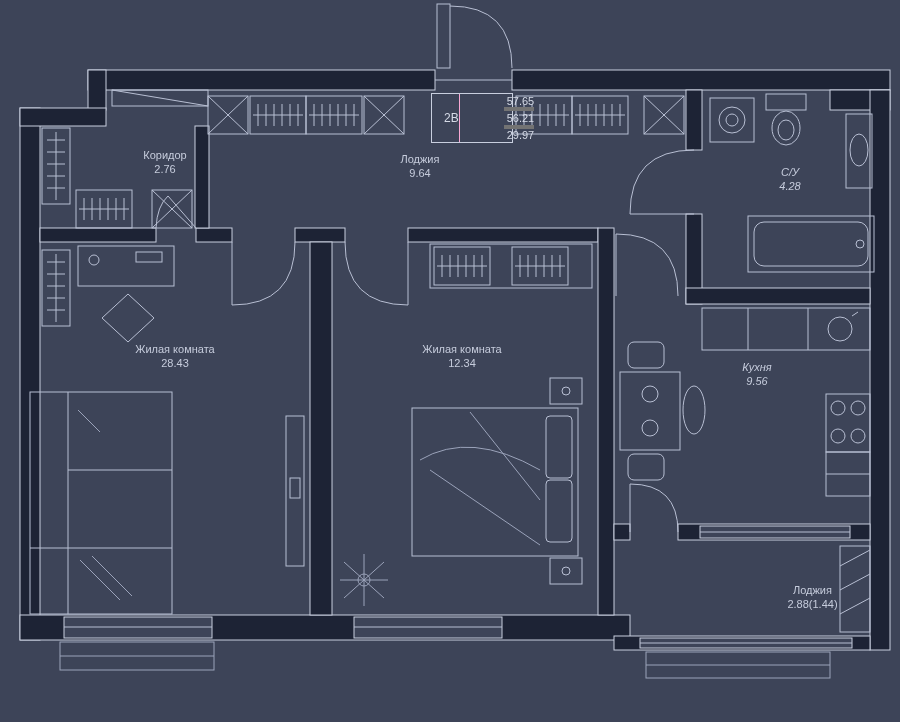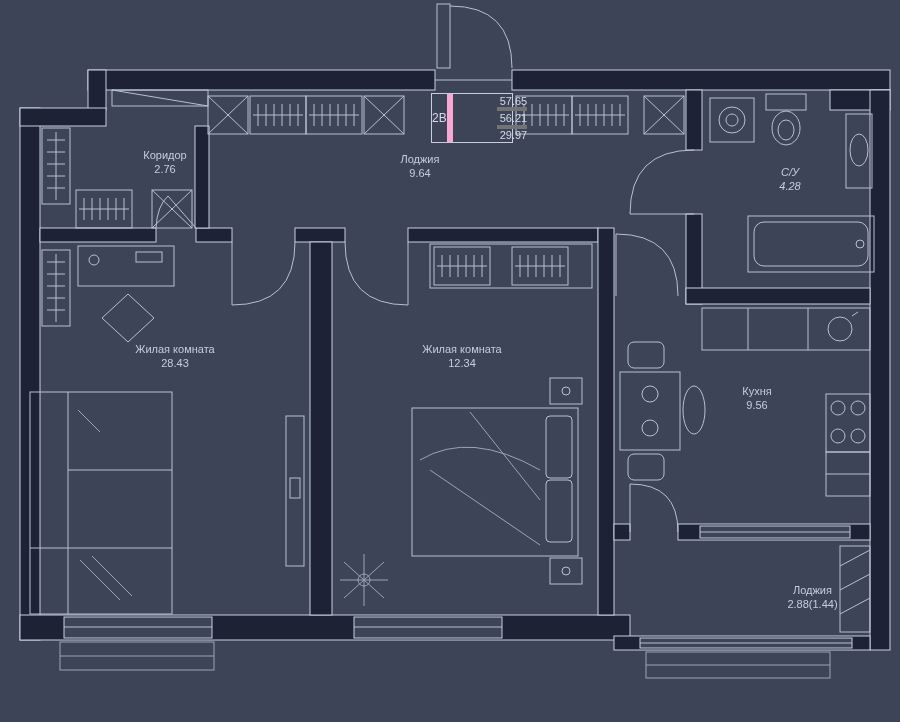--- a/index.html
+++ b/index.html
@@ -18,21 +18,21 @@
     text-align:center; pointer-events:none;
   }
   .room-label .area { display:block; }
   #stamp {
     position:absolute; left:431px; top:93px; width:82px; height:50px;
     border:1px solid #c9cfdf; display:flex; color:#d5dae6;
     background:#3d4458; box-sizing:border-box;
   }
   #stamp .type-cell {
     width:26px; display:flex; align-items:center; justify-content:center;
-    font-size:12px; border-right:6px solid #f9a8d4;
+    font-size:12px; border-right:1px solid #f9a8d4;margin-left:12px;
   }
   #stamp .nums { flex:1; display:flex; flex-direction:column;margin-left:44px; }
   #stamp .nums div {
     flex:1; font-size:11px; display:flex; align-items:center; padding-left:3px;
   }
   #stamp .nums div + div { border-top:4px solid #737373; }
 </style>
 </head>
 <body>
 
@@ -286,21 +286,21 @@
   <span class="area">4.28</span>
 </div>
 <div class="room-label" style="left:95px; top:342px; width:160px;">
   <span>Жилая комната</span>
   <span class="area">28.43</span>
 </div>
 <div class="room-label" style="left:382px; top:342px; width:160px;">
   <span>Жилая комната</span>
   <span class="area">12.34</span>
 </div>
-<div class="room-label" style="left:705px; top:384px; width:104px;">
+<div class="room-label" style="left:705px; top:360px; width:104px;font-style:italic;">
   <span>Кухня</span>
   <span class="area">9.56</span>
 </div>
 <div class="room-label" style="left:740px; top:583px; width:145px;">
   <span>Лоджия</span>
   <span class="area">2.88(1.44)</span>
 </div>
 
 </div>
 

